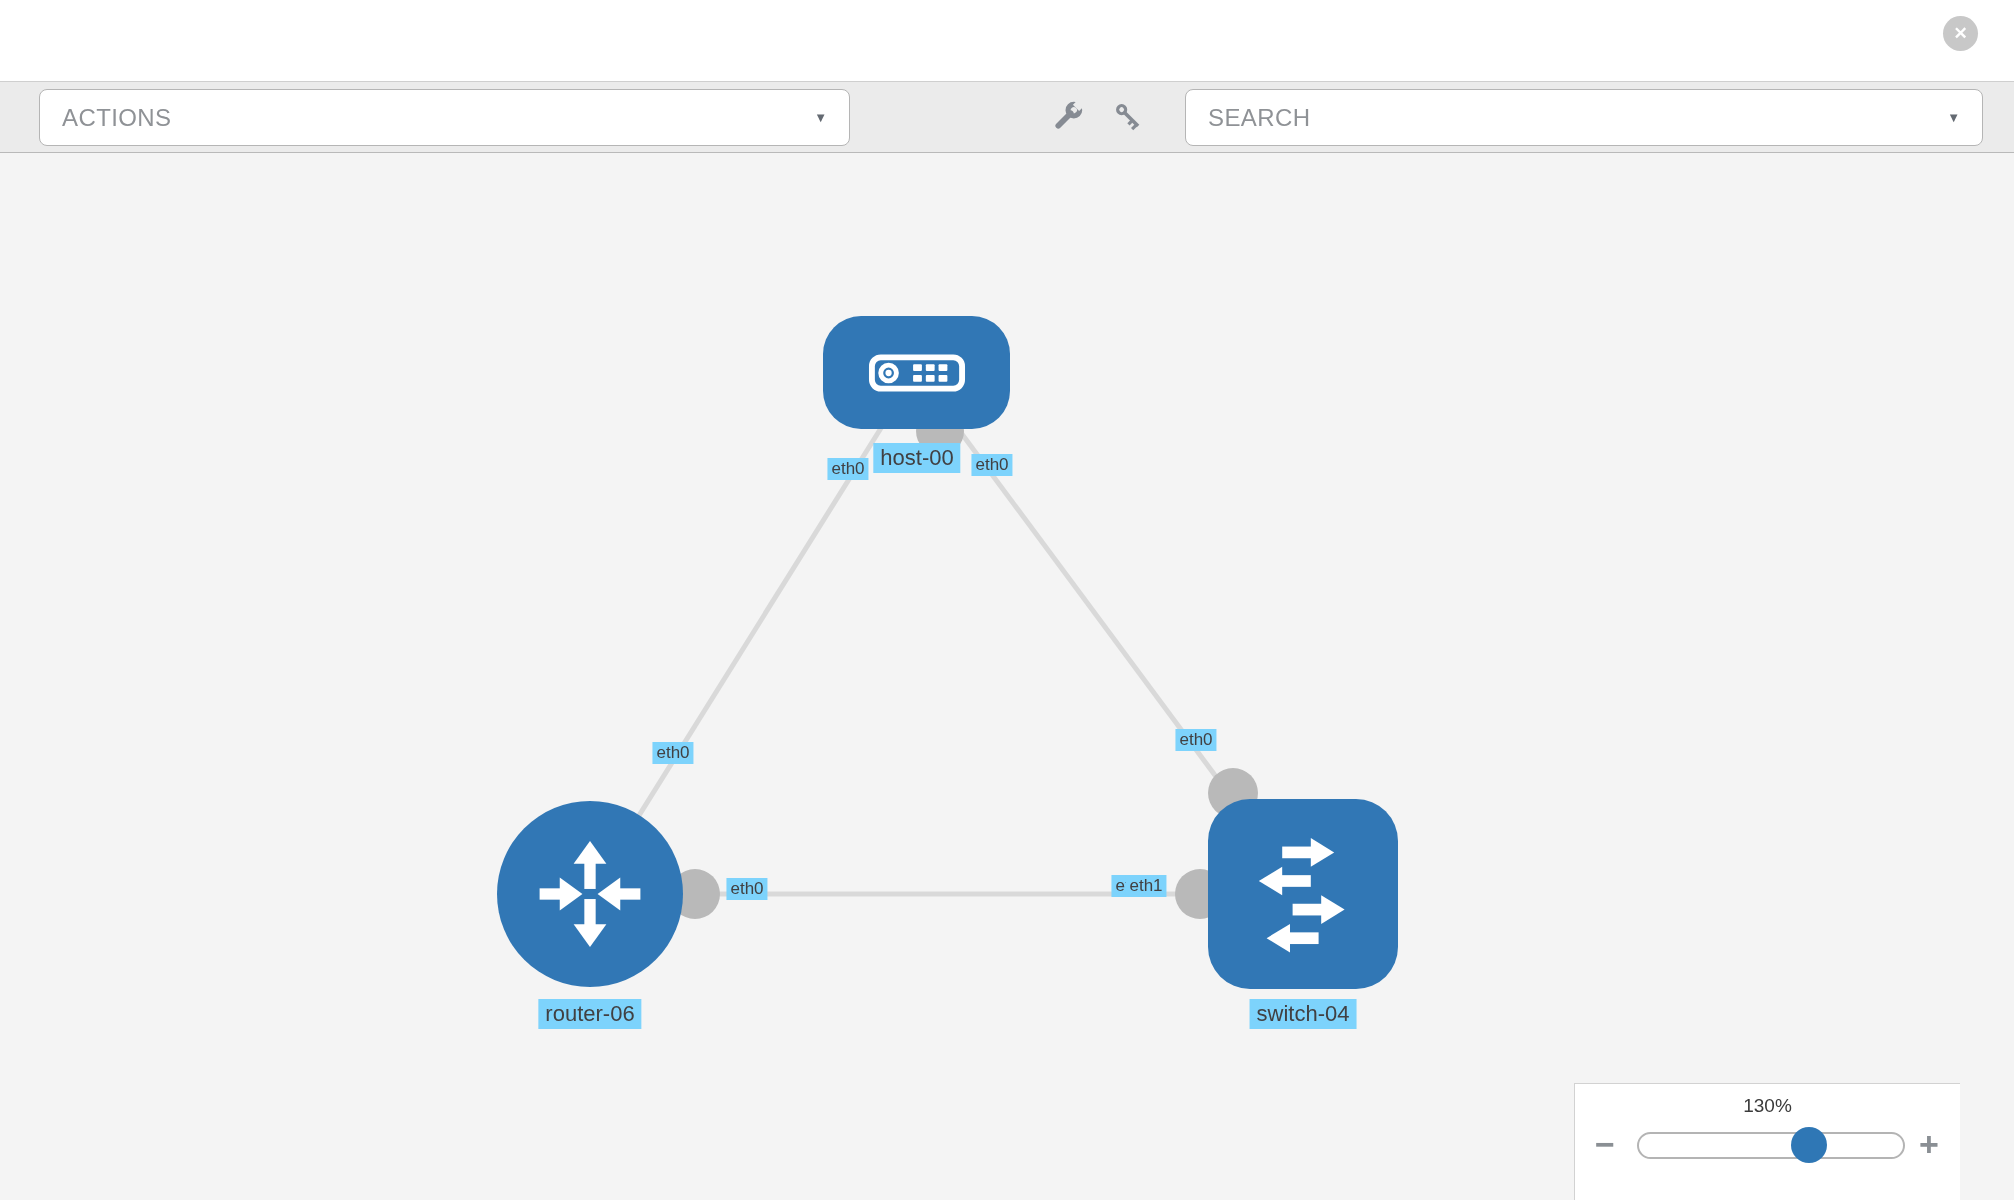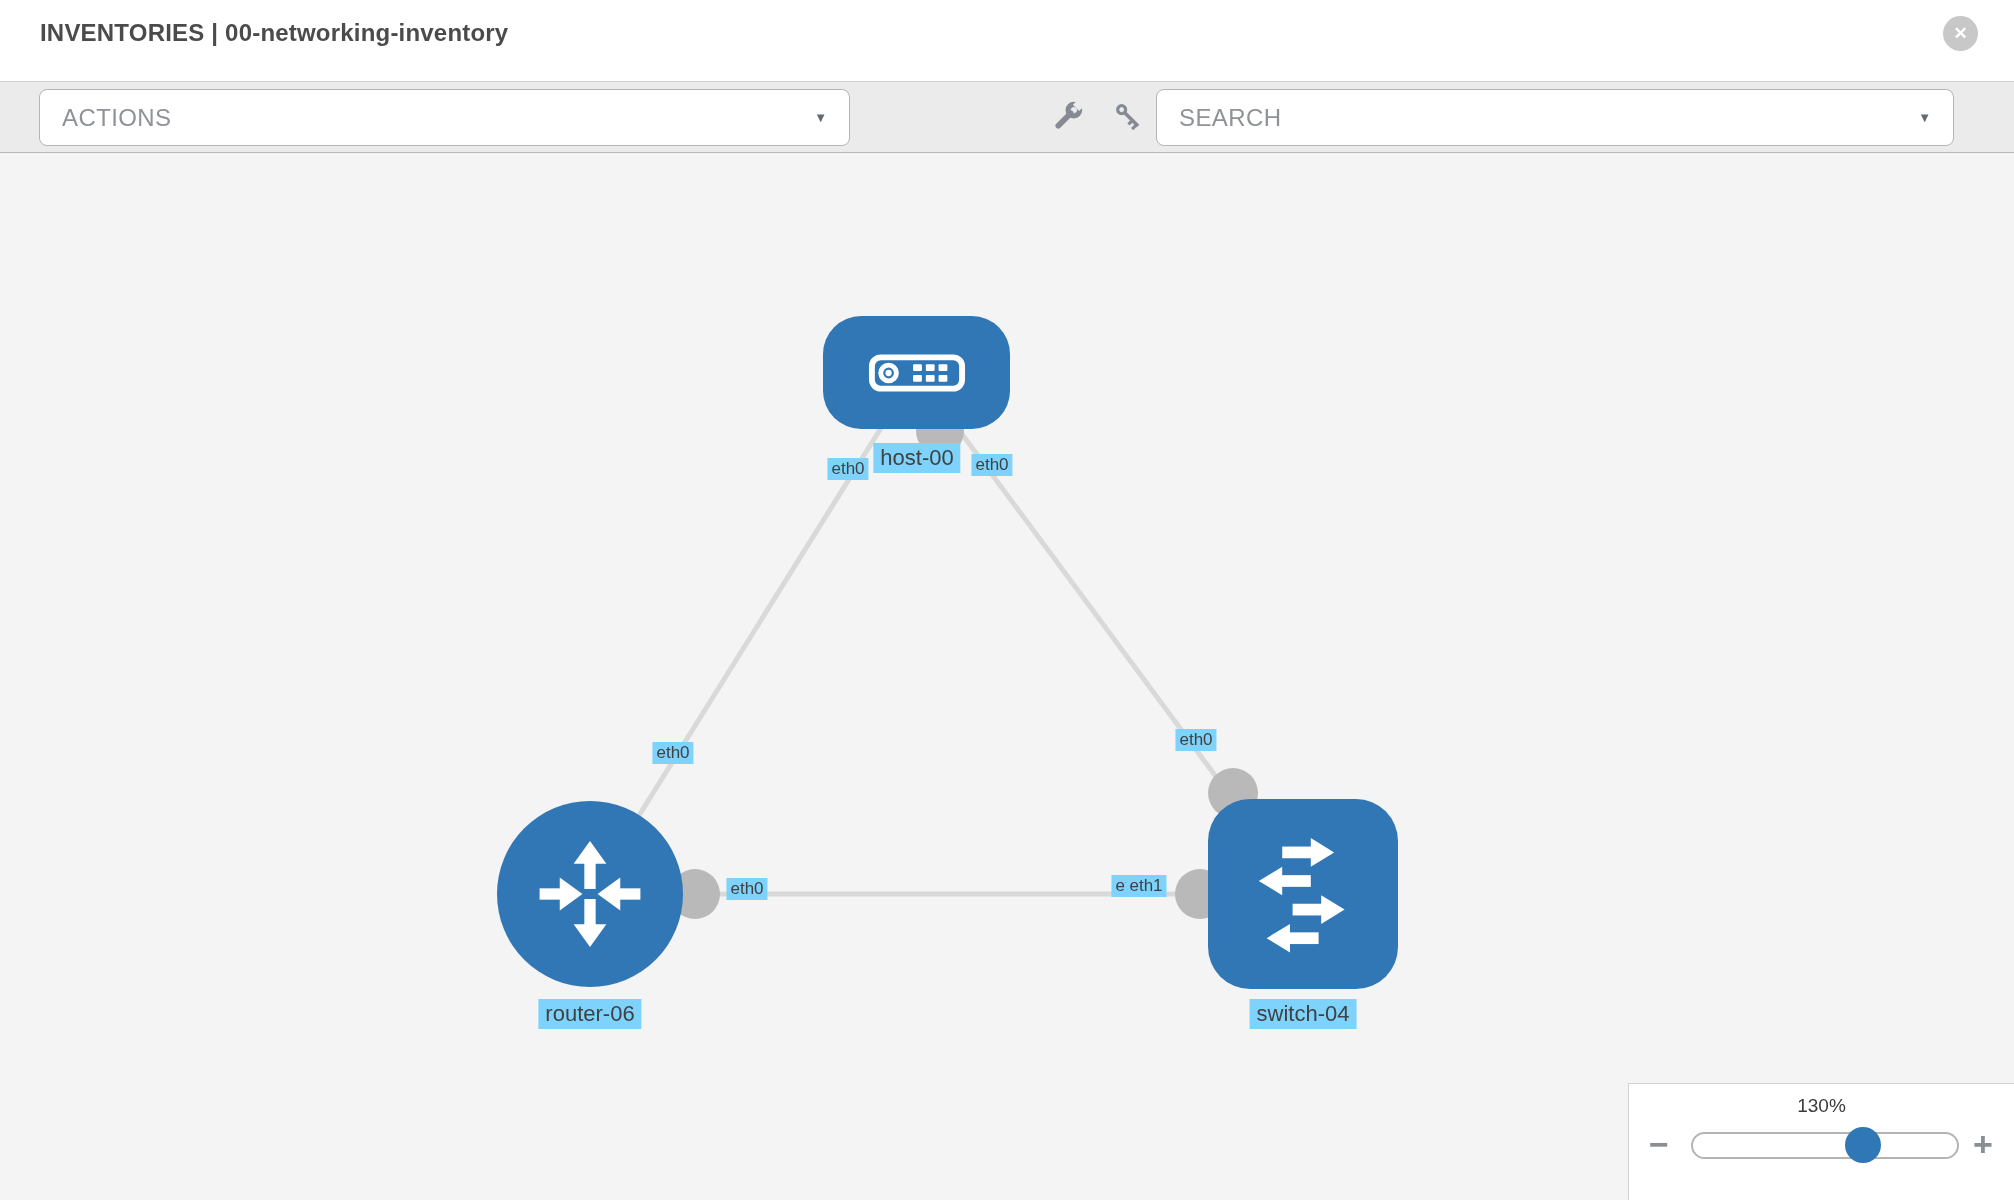--- a/index.html
+++ b/index.html
@@ -14,21 +14,21 @@
                background:#c8c8c8; color:#fff; font-size:17px; font-weight:700; text-align:center;
                line-height:35px; cursor:pointer; }
 
   
   .toolbar { position:absolute; left:0; top:81px; width:2014px; height:72px; background:#ebebeb;
              border-top:1px solid #cfcfcf; border-bottom:1px solid #b9b9b9; }
   .dropdown { position:absolute; top:7px; height:57px; background:#fff; border:1px solid #b5b5b5;
               border-radius:8px; display:flex; align-items:center; justify-content:space-between;
               padding:0 22px; cursor:pointer; }
   .dropdown-actions { left:39px;  width:811px; }
-  .dropdown-search  { left:1156px; width:798px;gap:26px; }
+  .dropdown-search  { left:1185px; width:798px;gap:26px; }
   .dropdown-label { font-size:24px; color:#8f9296; letter-spacing:0.4px; }
   .chevron { font-size:13px; color:#646a72; }
   .tool-btn { position:absolute; width:44px; height:44px; top:13px; cursor:pointer; }
   .tool-btn-wrench { left:1045px; }
   .tool-btn-key    { left:1109px; top:15px; }
 
   
   .canvas { position:absolute; left:0; top:153px; width:2014px; height:1047px; background:#f4f4f4; overflow:hidden; }
   .links-svg { position:absolute; left:0; top:0; }
 
@@ -45,39 +45,38 @@
   .lbl-switch { left:1303px; top:861px; }
   .eth-0 { left:848px;  top:316px; }
   .eth-1 { left:992px;  top:312px; }
   .eth-2 { left:673px;  top:600px; }
   .eth-3 { left:1196px; top:587px; }
   .eth-4 { left:747px;  top:736px; }
   .eth-5 { left:1132px; top:733px; z-index:3; }
   .eth-6 { left:1146px; top:733px; z-index:4; }
 
   
-  .zoom-panel { position:absolute; left:1628px; top:930px; width:386px; height:117px; background:#fff;
+  .zoom-panel { position:absolute; left:1574px; top:930px; width:386px; height:117px; background:#fff;
                 border-left:1px solid #d2d2d2; border-top:1px solid #d2d2d2; z-index:6; }
   .zoom-level { position:absolute; top:11px; left:0; width:100%; text-align:center; font-size:19px; color:#3b3b3b; }
   .zoom-minus, .zoom-plus { position:absolute; top:42px; font-size:34px; font-weight:700; color:#8a8f94;
                             line-height:36px; cursor:pointer; }
   .zoom-minus { left:20px; }
   .zoom-plus  { left:344px; }
   .zoom-track { position:absolute; left:62px; top:48px; width:268px; height:27px; background:#fff;
                 border:2px solid #b4b4b4; border-radius:14px; cursor:pointer; }
   .zoom-handle { position:absolute; left:152px; top:-7px; width:36px; height:36px; border-radius:50%;
                  background:#2f77b5; cursor:grab; }
 </style>
 </head>
 <body>
 
 <div class="page">
 
   <div class="header">
-    <div class="page-title">INVENTORIES | 00-networking-inventory</div>
     <div class="close-btn">
       <span>✕</span>
     </div>
   </div>
 
   <div class="toolbar">
     <div class="dropdown dropdown-actions">
       <span class="dropdown-label">ACTIONS</span>
       <span class="chevron">▼</span>
     </div>

